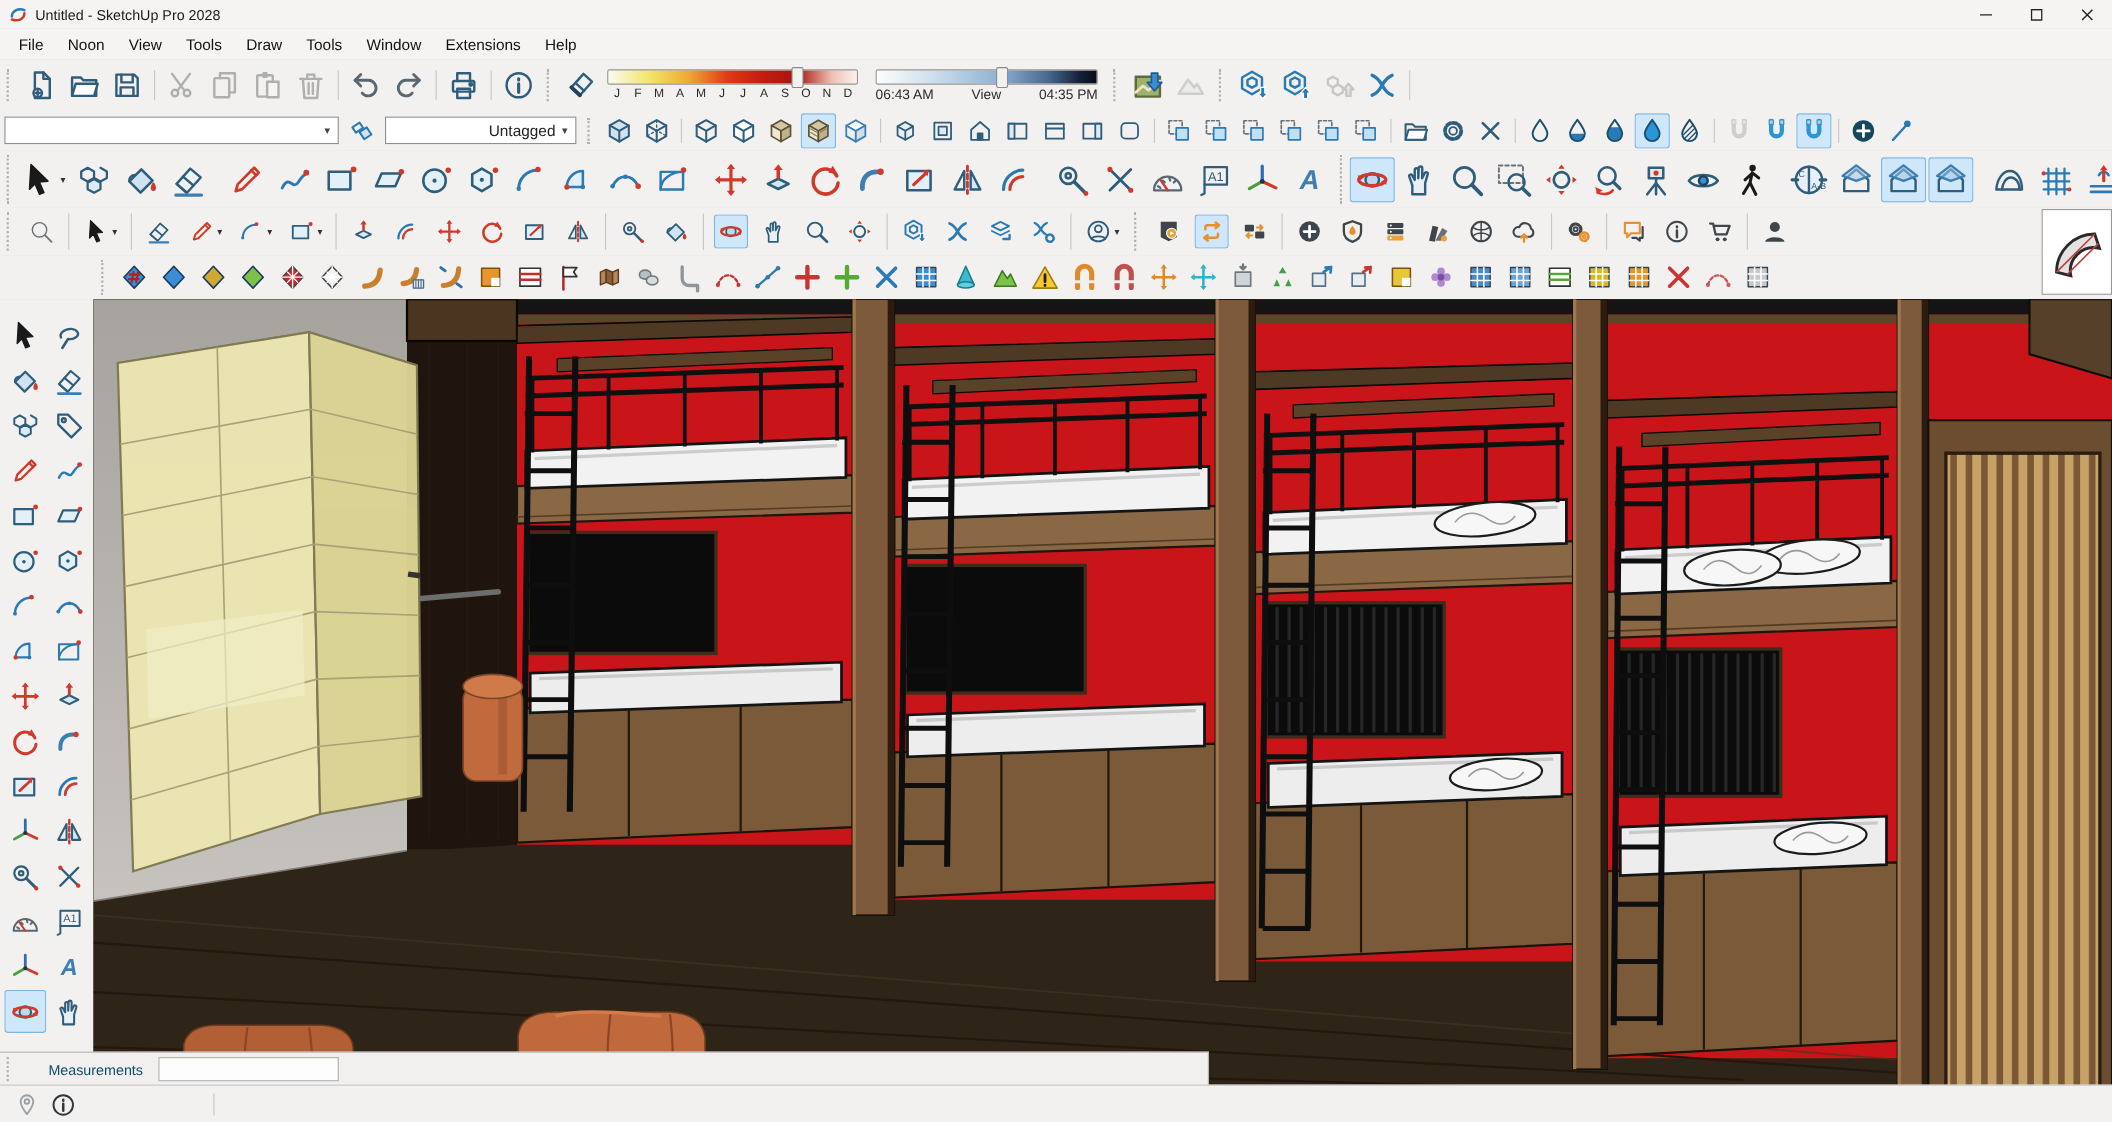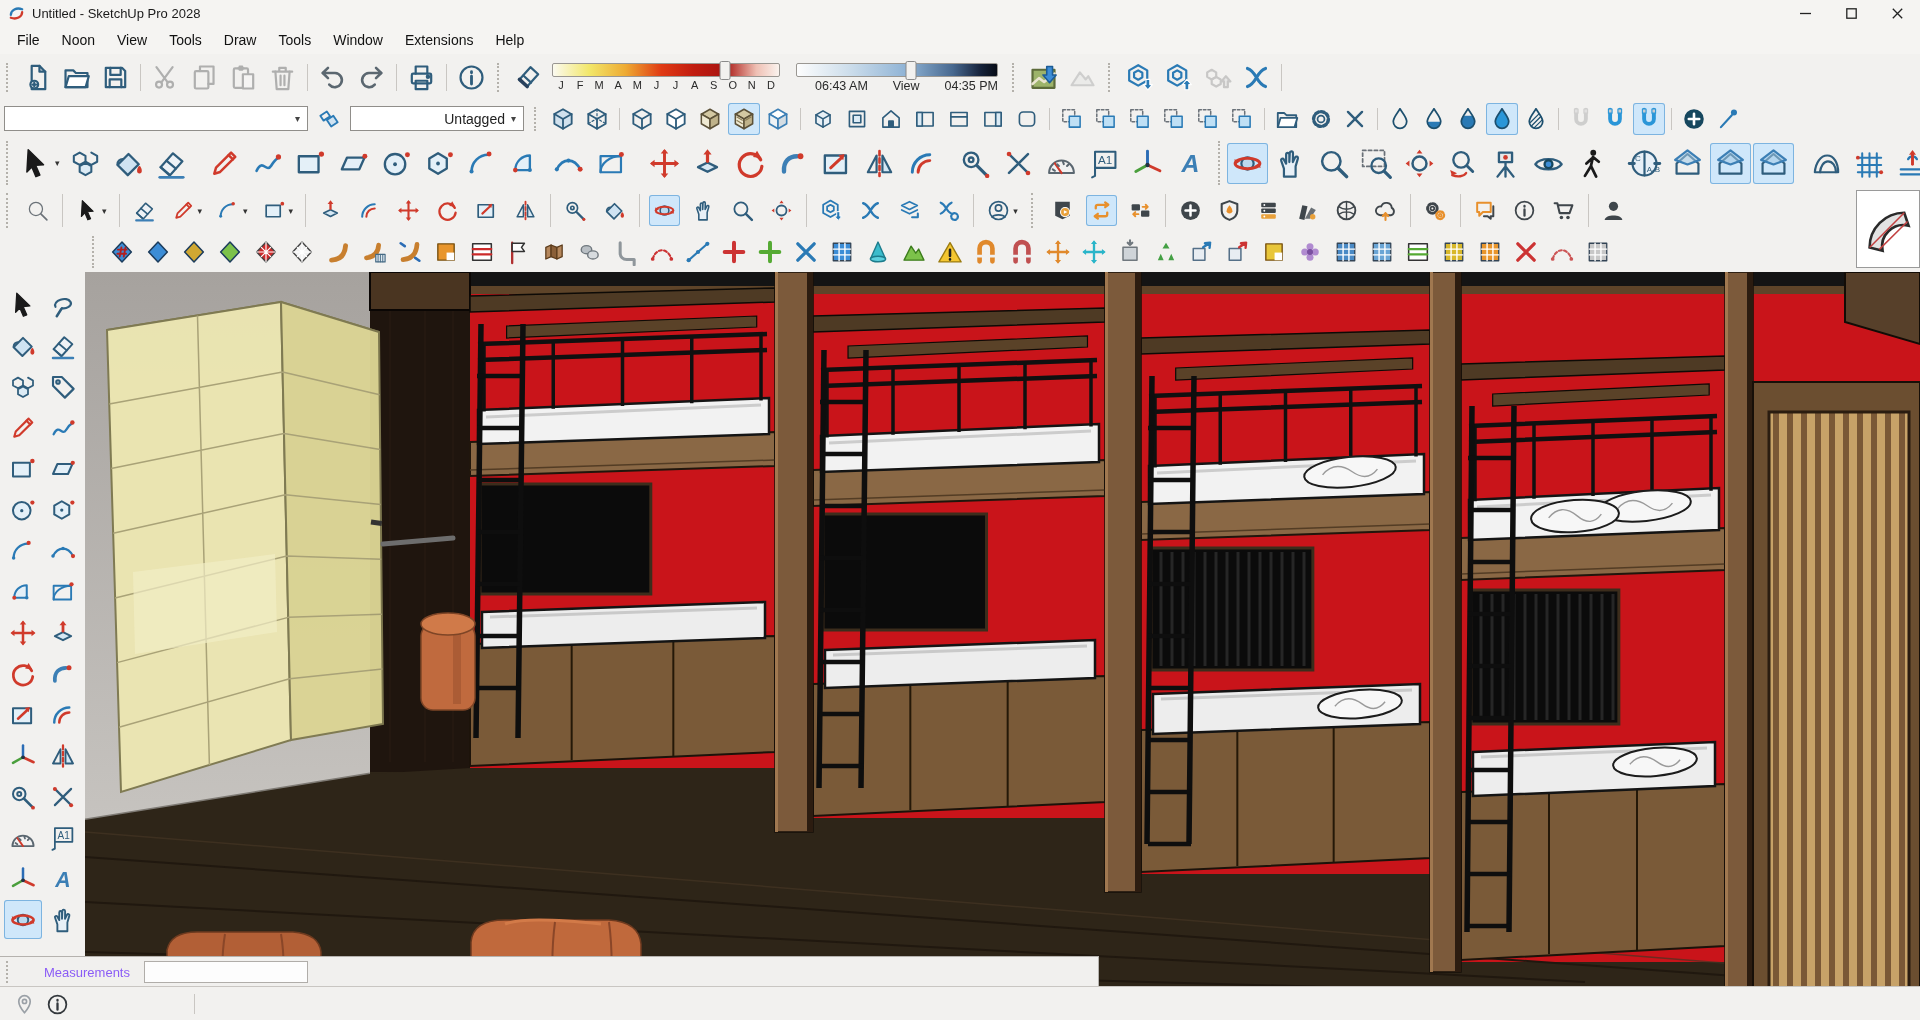--- a/index.html
+++ b/index.html
@@ -42,30 +42,30 @@
   .combo .ch{color:#444;font-size:10px;margin-left:6px;}
   
   .shadowbar{display:flex;gap:16px;align-items:flex-start;margin:2px 8px 0 4px;}
   .sgroup{display:flex;flex-direction:column;}
   .strack{position:relative;height:12px;border:1px solid #9a9792;border-radius:2px;}
   .months{width:226px;background:linear-gradient(90deg,#fbfaf0,#f2e76a 16%,#eeab33 32%,#e03a14 48%,#c21d10 62%,#a81410 76%,#efc0b4 90%,#faf3ee);}
   .time{width:200px;background:linear-gradient(90deg,#fdfdfd,#cfdfec 25%,#8fb3d5 55%,#47688f 78%,#16223a 92%,#070c16);}
   .thumb{position:absolute;top:-3px;width:9px;height:17px;background:#f2f1ef;border:1px solid #8a8a8a;border-radius:2px;transform:translateX(-50%);}
   .slabels{display:flex;justify-content:space-between;font-size:11px;color:#2a2a2a;margin-top:2px;}
   .slabels.ml span{width:18px;text-align:center;}
-  .slabels.tl{font-size:12.5px;margin-left:19px;}
+  .slabels.tl{font-size:12.5px;}
   
   #palette{position:absolute;top:272px;left:0;width:85px;height:684px;background:#f2f1ef;border-right:1px solid #d2cfcb;display:grid;grid-template-columns:40px 40px;justify-content:center;align-content:start;padding-top:12px;grid-auto-rows:41px;}
   #palette .tb{margin:1px;}
   
   #canvas{position:absolute;left:85px;top:272px;width:1835px;height:716px;background:#2e2518;}
   #canvas svg{display:block;width:1835px;height:716px;}
   
   #measure{position:absolute;left:0;top:956px;width:1098px;height:30px;background:#f1f0ee;border-top:1px solid #b5b2ae;border-right:1px solid #b5b2ae;border-bottom:1px solid #b5b2ae;display:flex;align-items:center;z-index:6;}
-  #measure .mlabel{font-size:13px;color:#8b5cf6;margin-left:26px;}
+  #measure .mlabel{font-size:13px;color:#0c4a6e;margin-left:26px;}
   #measure input{width:158px;height:18px;margin-left:14px;border:1px solid #b0ada9;background:#fdfdfd;font-family:inherit;font-size:12px;}
   #statusbar{position:absolute;left:0;top:986px;width:1920px;height:34px;background:#f2f1ef;border-top:1px solid #c9c6c2;display:flex;align-items:center;padding-left:8px;z-index:7;}
   #statusbar .sep{height:20px;align-self:center;margin:0 8px;}
   
   #fanbox{position:absolute;left:1856px;top:190px;width:62px;height:76px;background:#fff;border:1px solid #9a9a9a;display:flex;align-items:center;justify-content:center;z-index:5;}
   #fanbox svg{width:52px;height:60px;}
 </style>
 </head>
 <body>
 <div id="app">

